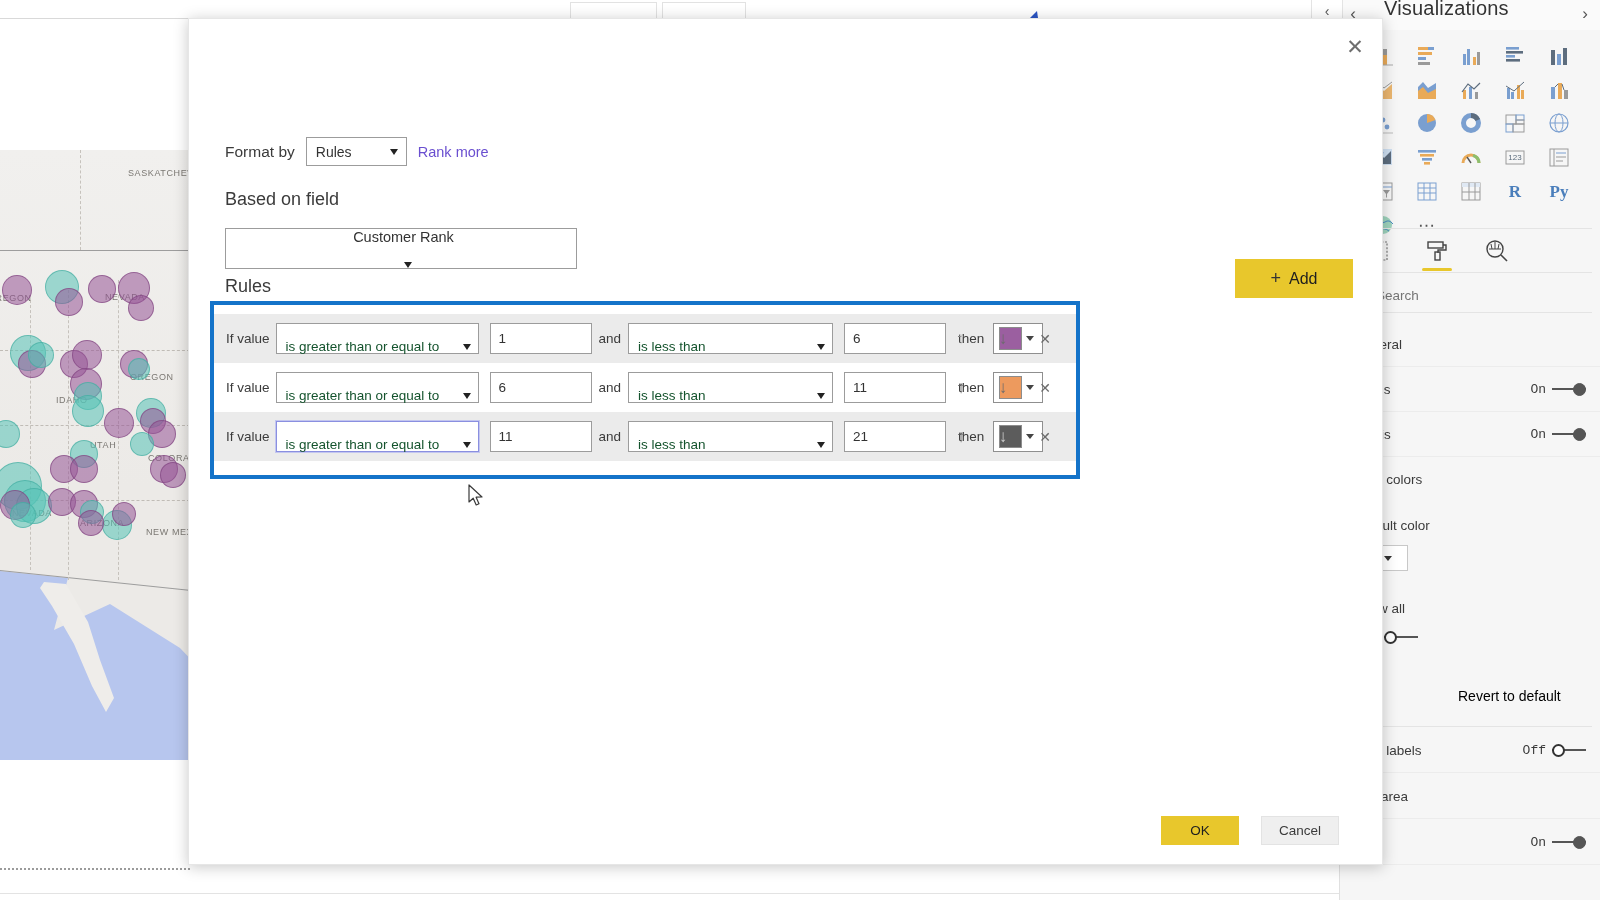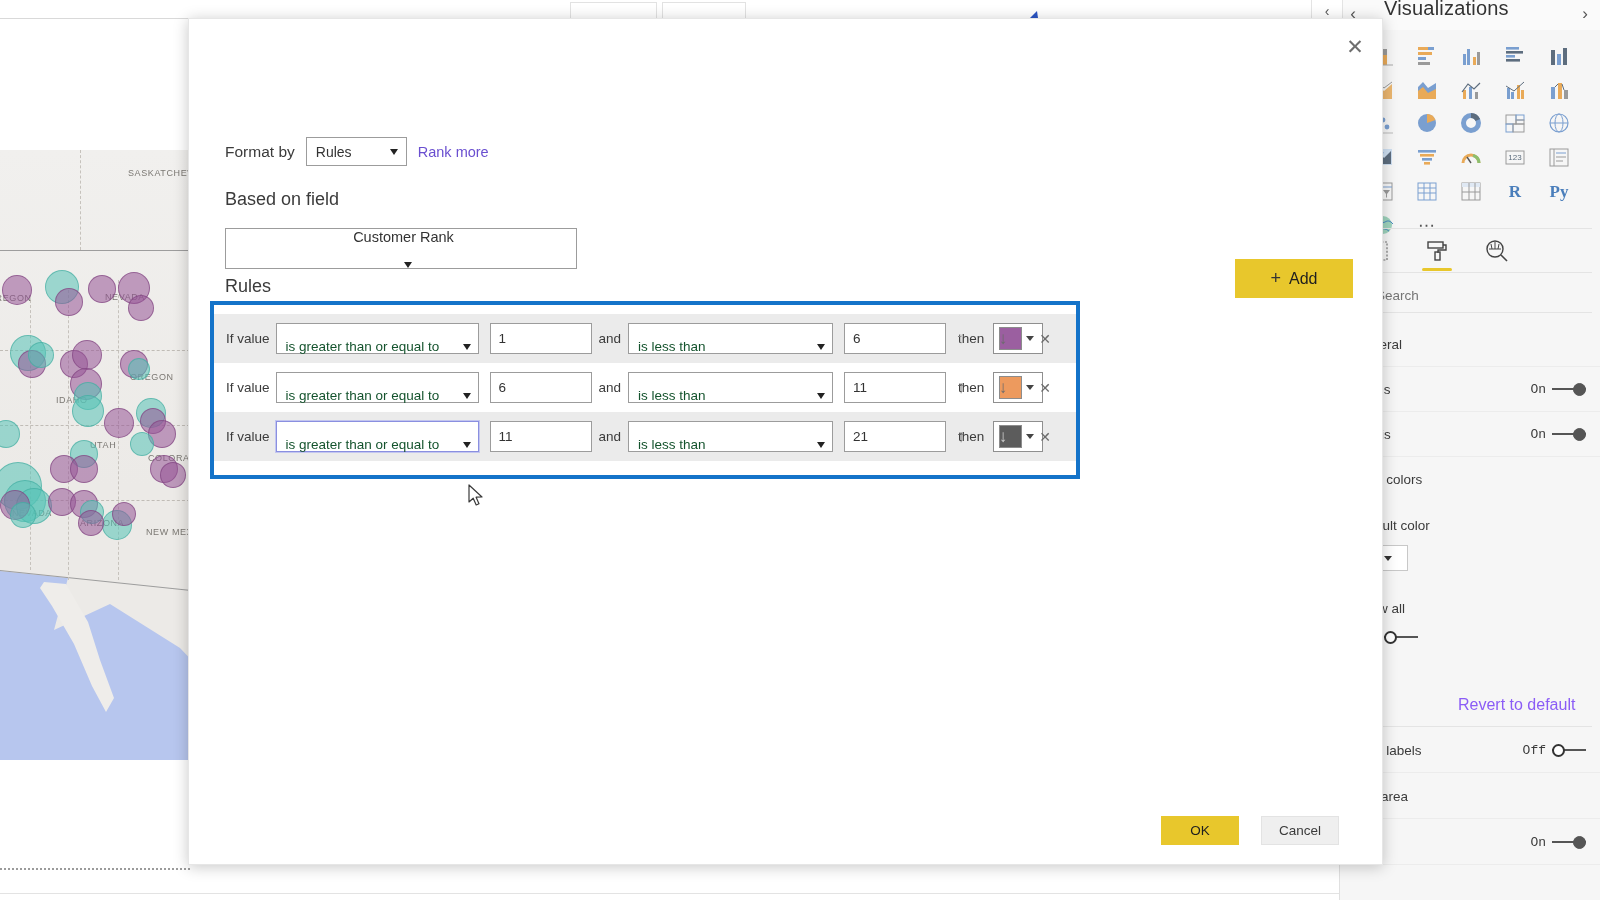--- a/index.html
+++ b/index.html
@@ -79,21 +79,21 @@
   .tog{width:34px;height:13px;position:relative;}
   .tog .bar{position:absolute;left:0;top:5px;width:34px;height:2px;background:#555;}
   .tog .knob{position:absolute;top:0;width:13px;height:13px;border-radius:50%;box-sizing:border-box;}
   .tog.on .knob{right:0;background:#555;border:1px solid #555;}
   .tog.off .knob{left:0;background:#fff;border:2px solid #333;}
 
   .sub-label{position:absolute;left:14px;font-size:13.5px;color:#3b3b3b;}
   .color-btn{position:absolute;width:56px;height:26px;border:1px solid #c8c8c8;background:#fff;display:flex;align-items:center;gap:6px;padding-left:6px;box-sizing:border-box;cursor:pointer;}
   .color-chip{width:17px;height:17px;border:1px solid #999;}
   .caret{width:0;height:0;border-left:4px solid transparent;border-right:4px solid transparent;border-top:5px solid #333;}
-  .link-txt{position:absolute;font-size:16px;color:#8b5cf6;cursor:pointer;margin-top:8px;}
+  .link-txt{position:absolute;font-size:14px;color:#000000;cursor:pointer;}
 
   
   #dialog{
     position:absolute;left:188px;top:18px;width:1193px;height:845px;background:#ffffff;
     box-shadow:0 2px 14px rgba(0,0,0,.22);border:1px solid #e6e6e6;
   }
   .dlg-close{position:absolute;right:12px;top:12px;width:30px;height:30px;display:flex;align-items:center;justify-content:center;
      font-size:21px;color:#6e6e6e;cursor:pointer;font-weight:300;line-height:1;}
   .dlg-title{position:absolute;left:36px;top:48px;font-size:29px;color:#8a8a8a;font-weight:400;letter-spacing:.1px;}
   .dlg-title i{font-style:italic;}

